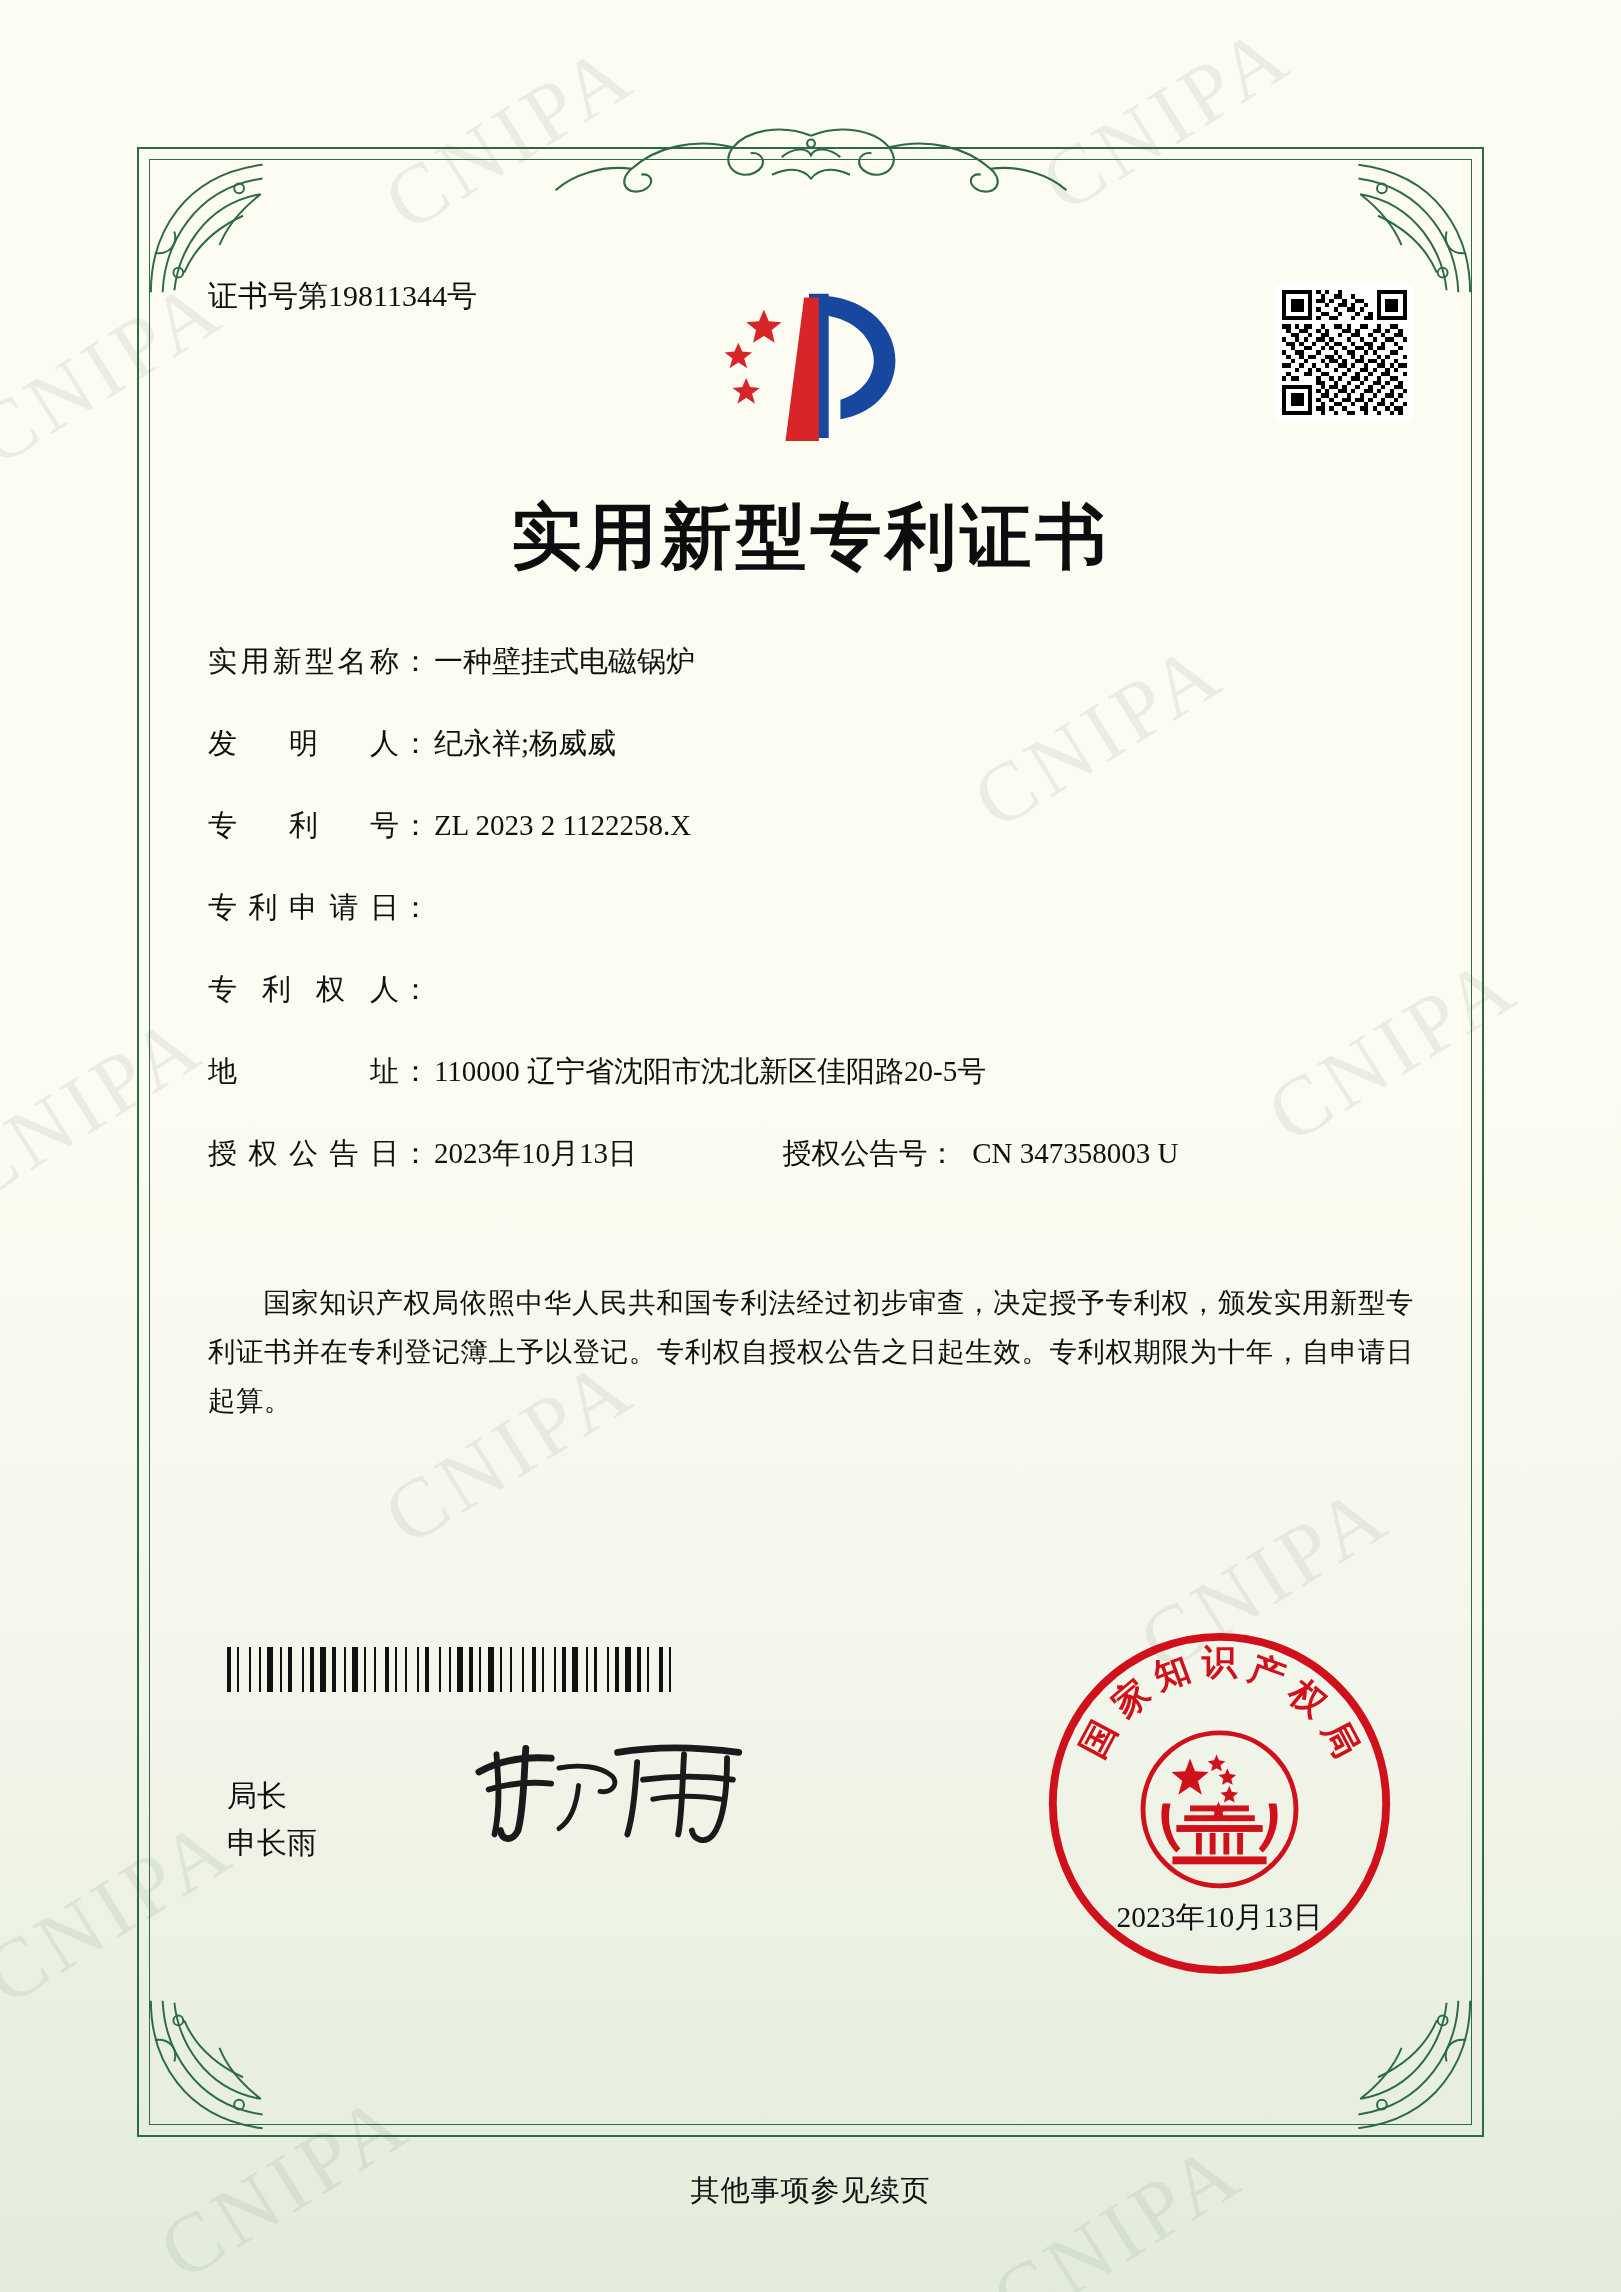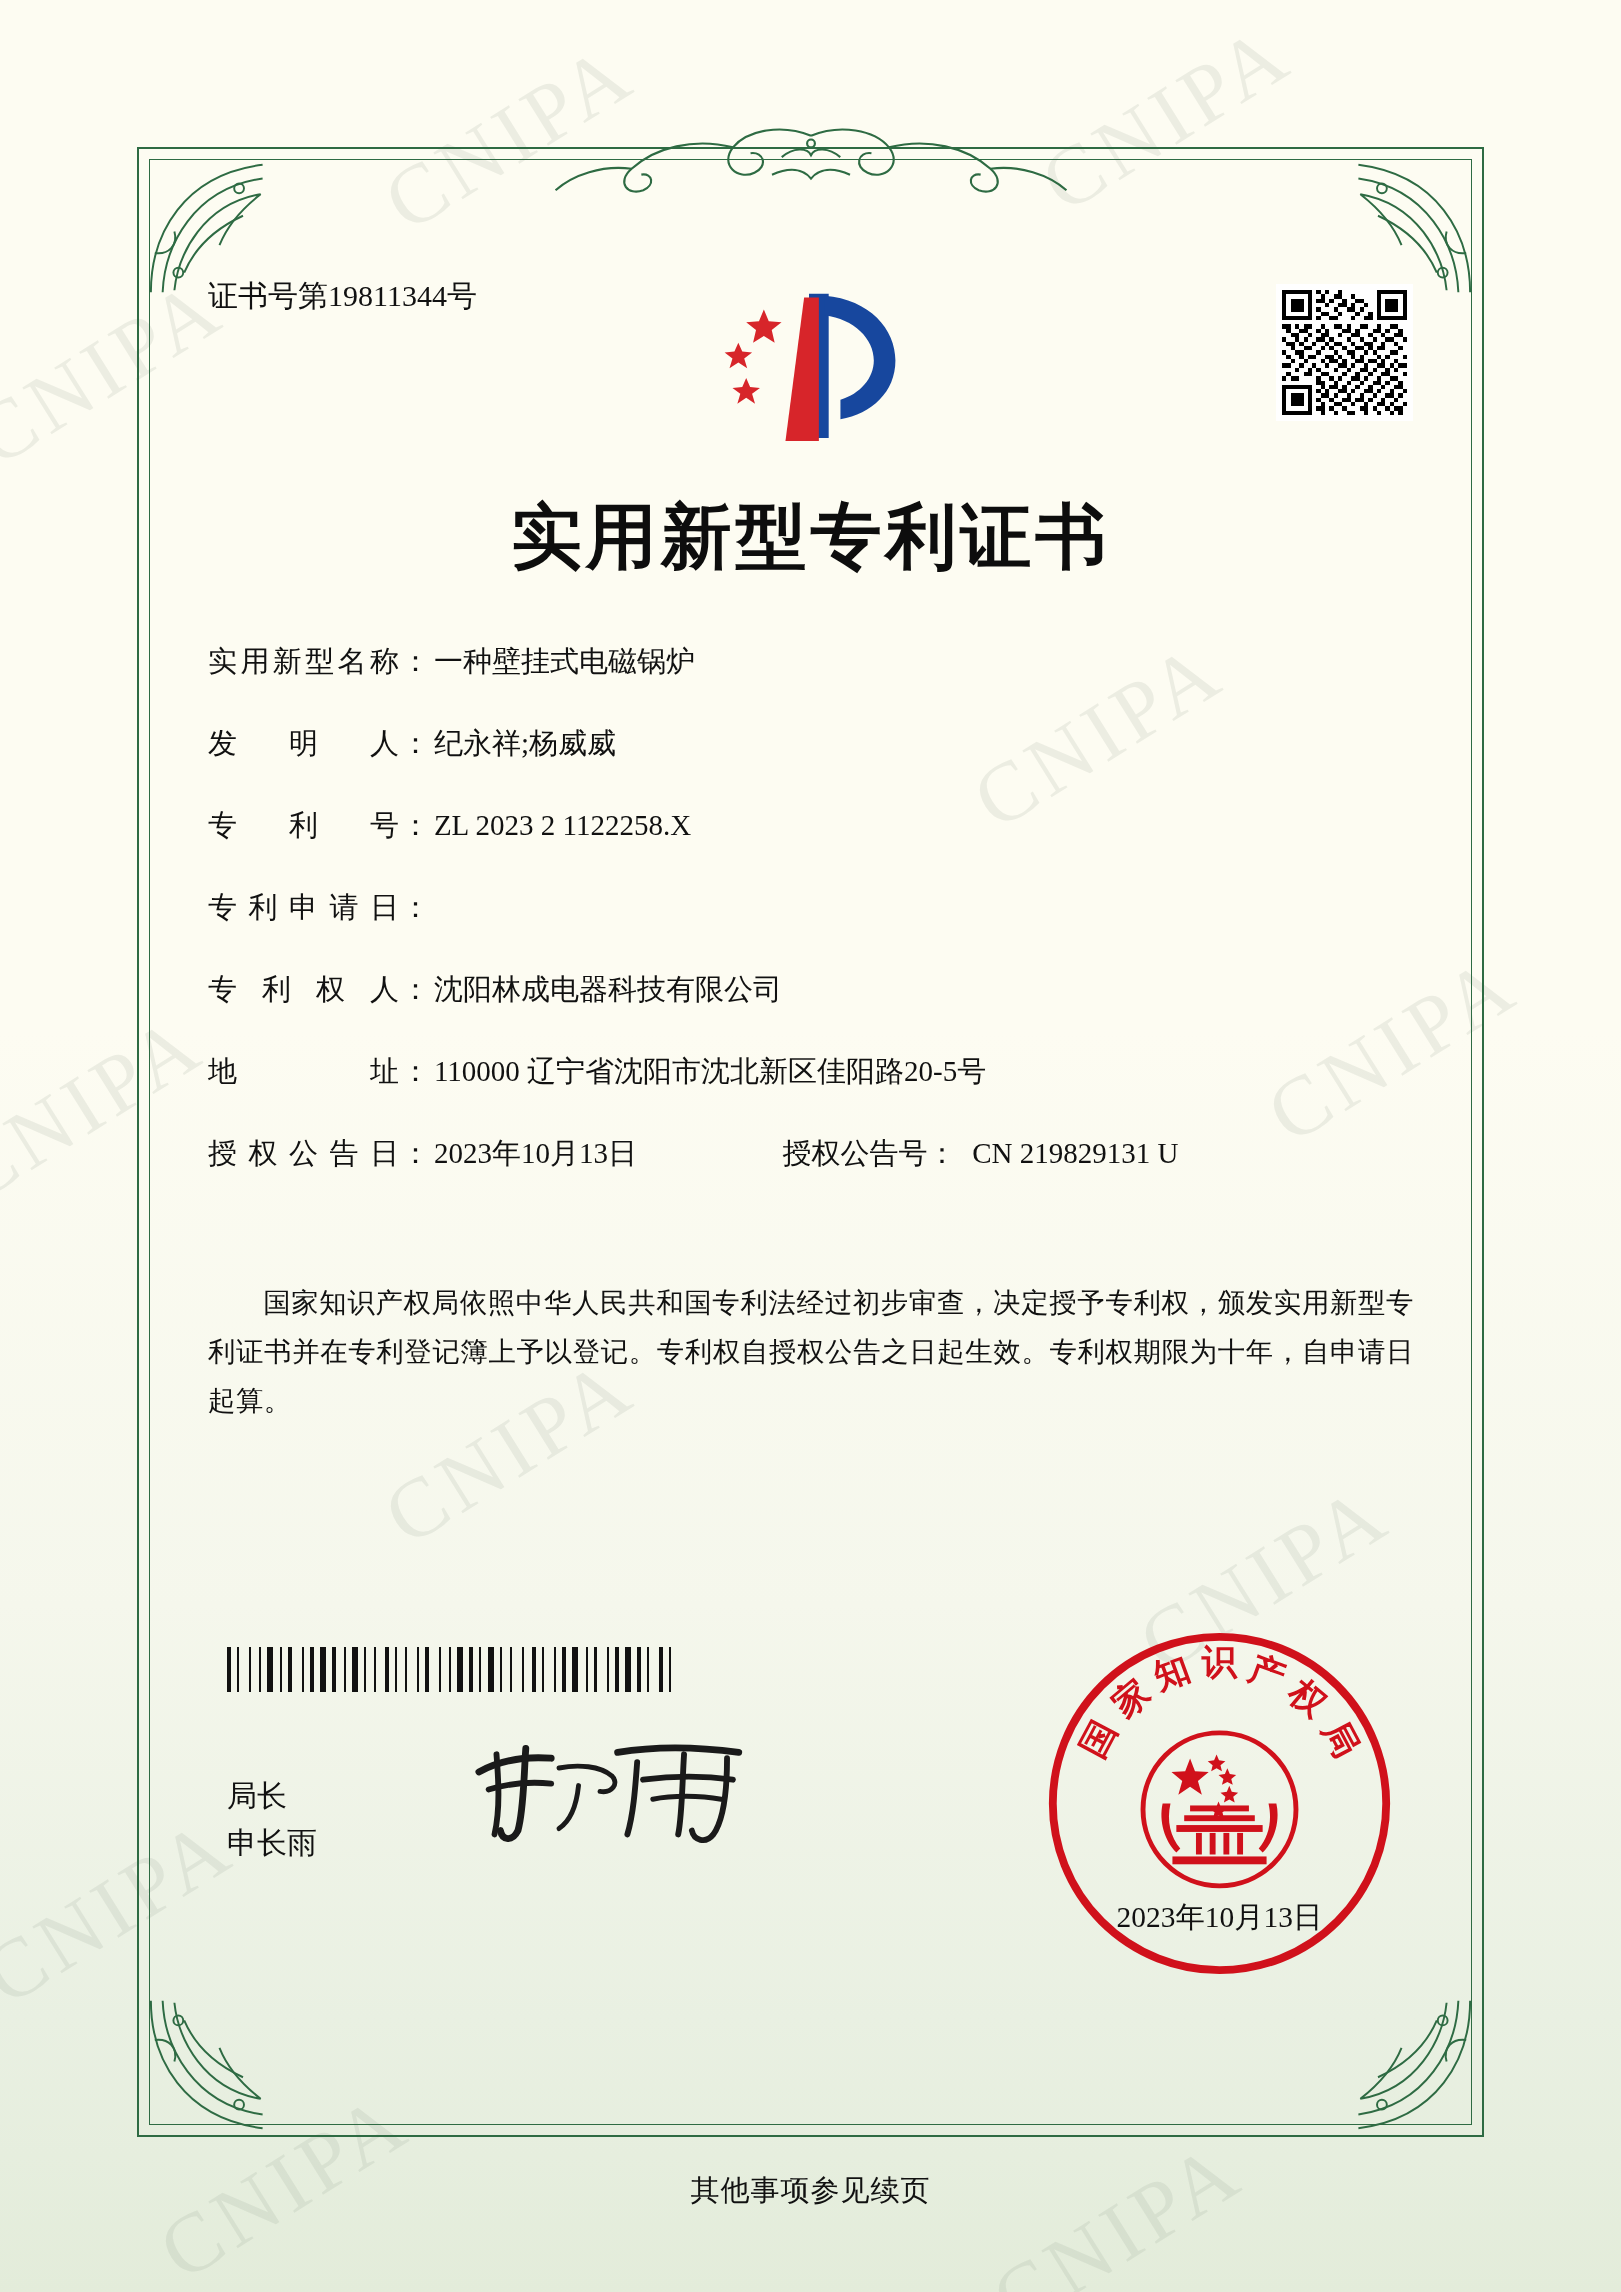--- a/index.html
+++ b/index.html
@@ -605,21 +605,20 @@
       </div>
 
       <div class="field">
         <span class="lbl">
           <span>专</span>
             <span>利</span>
             <span>权</span>
             <span>人</span>
         </span>
         <span class="sep">：</span>
-        <span class="val">沈阳林成电器科技有限公司</span>
       </div>
 
       <div class="field">
         <span class="lbl">
           <span>地</span>
             <span>址</span>
         </span>
         <span class="sep">：</span>
         <span class="val">110000 辽宁省沈阳市沈北新区佳阳路20-5号</span>
       </div>
@@ -628,21 +627,21 @@
         <span class="lbl">
           <span>授</span>
             <span>权</span>
             <span>公</span>
             <span>告</span>
             <span>日</span>
         </span>
         <span class="sep">：</span>
         <span class="val">2023年10月13日</span>
         <span class="lbl2">授权公告号：</span>
-        <span class="lbl2">CN 219829131 U</span>
+        <span class="lbl2">CN 347358003 U</span>
       </div>
 
     </div>
 
     <div class="para p1"><span class="indent"></span><span>国家知识产权局依照中华人民共和国专利法经过初步审查，决定授予专利权，颁发实用新型专利证书并在专利登记簿上予以登记。专利权自授权公告之日起生效。专利权期限为十年，自申请日起算。</span></div>
 
     <div class="barcode" id="barcode">
         <i style="width:3.9px"></i>
         <i style="width:2px;background:transparent"></i>
         <i style="width:2px"></i>

